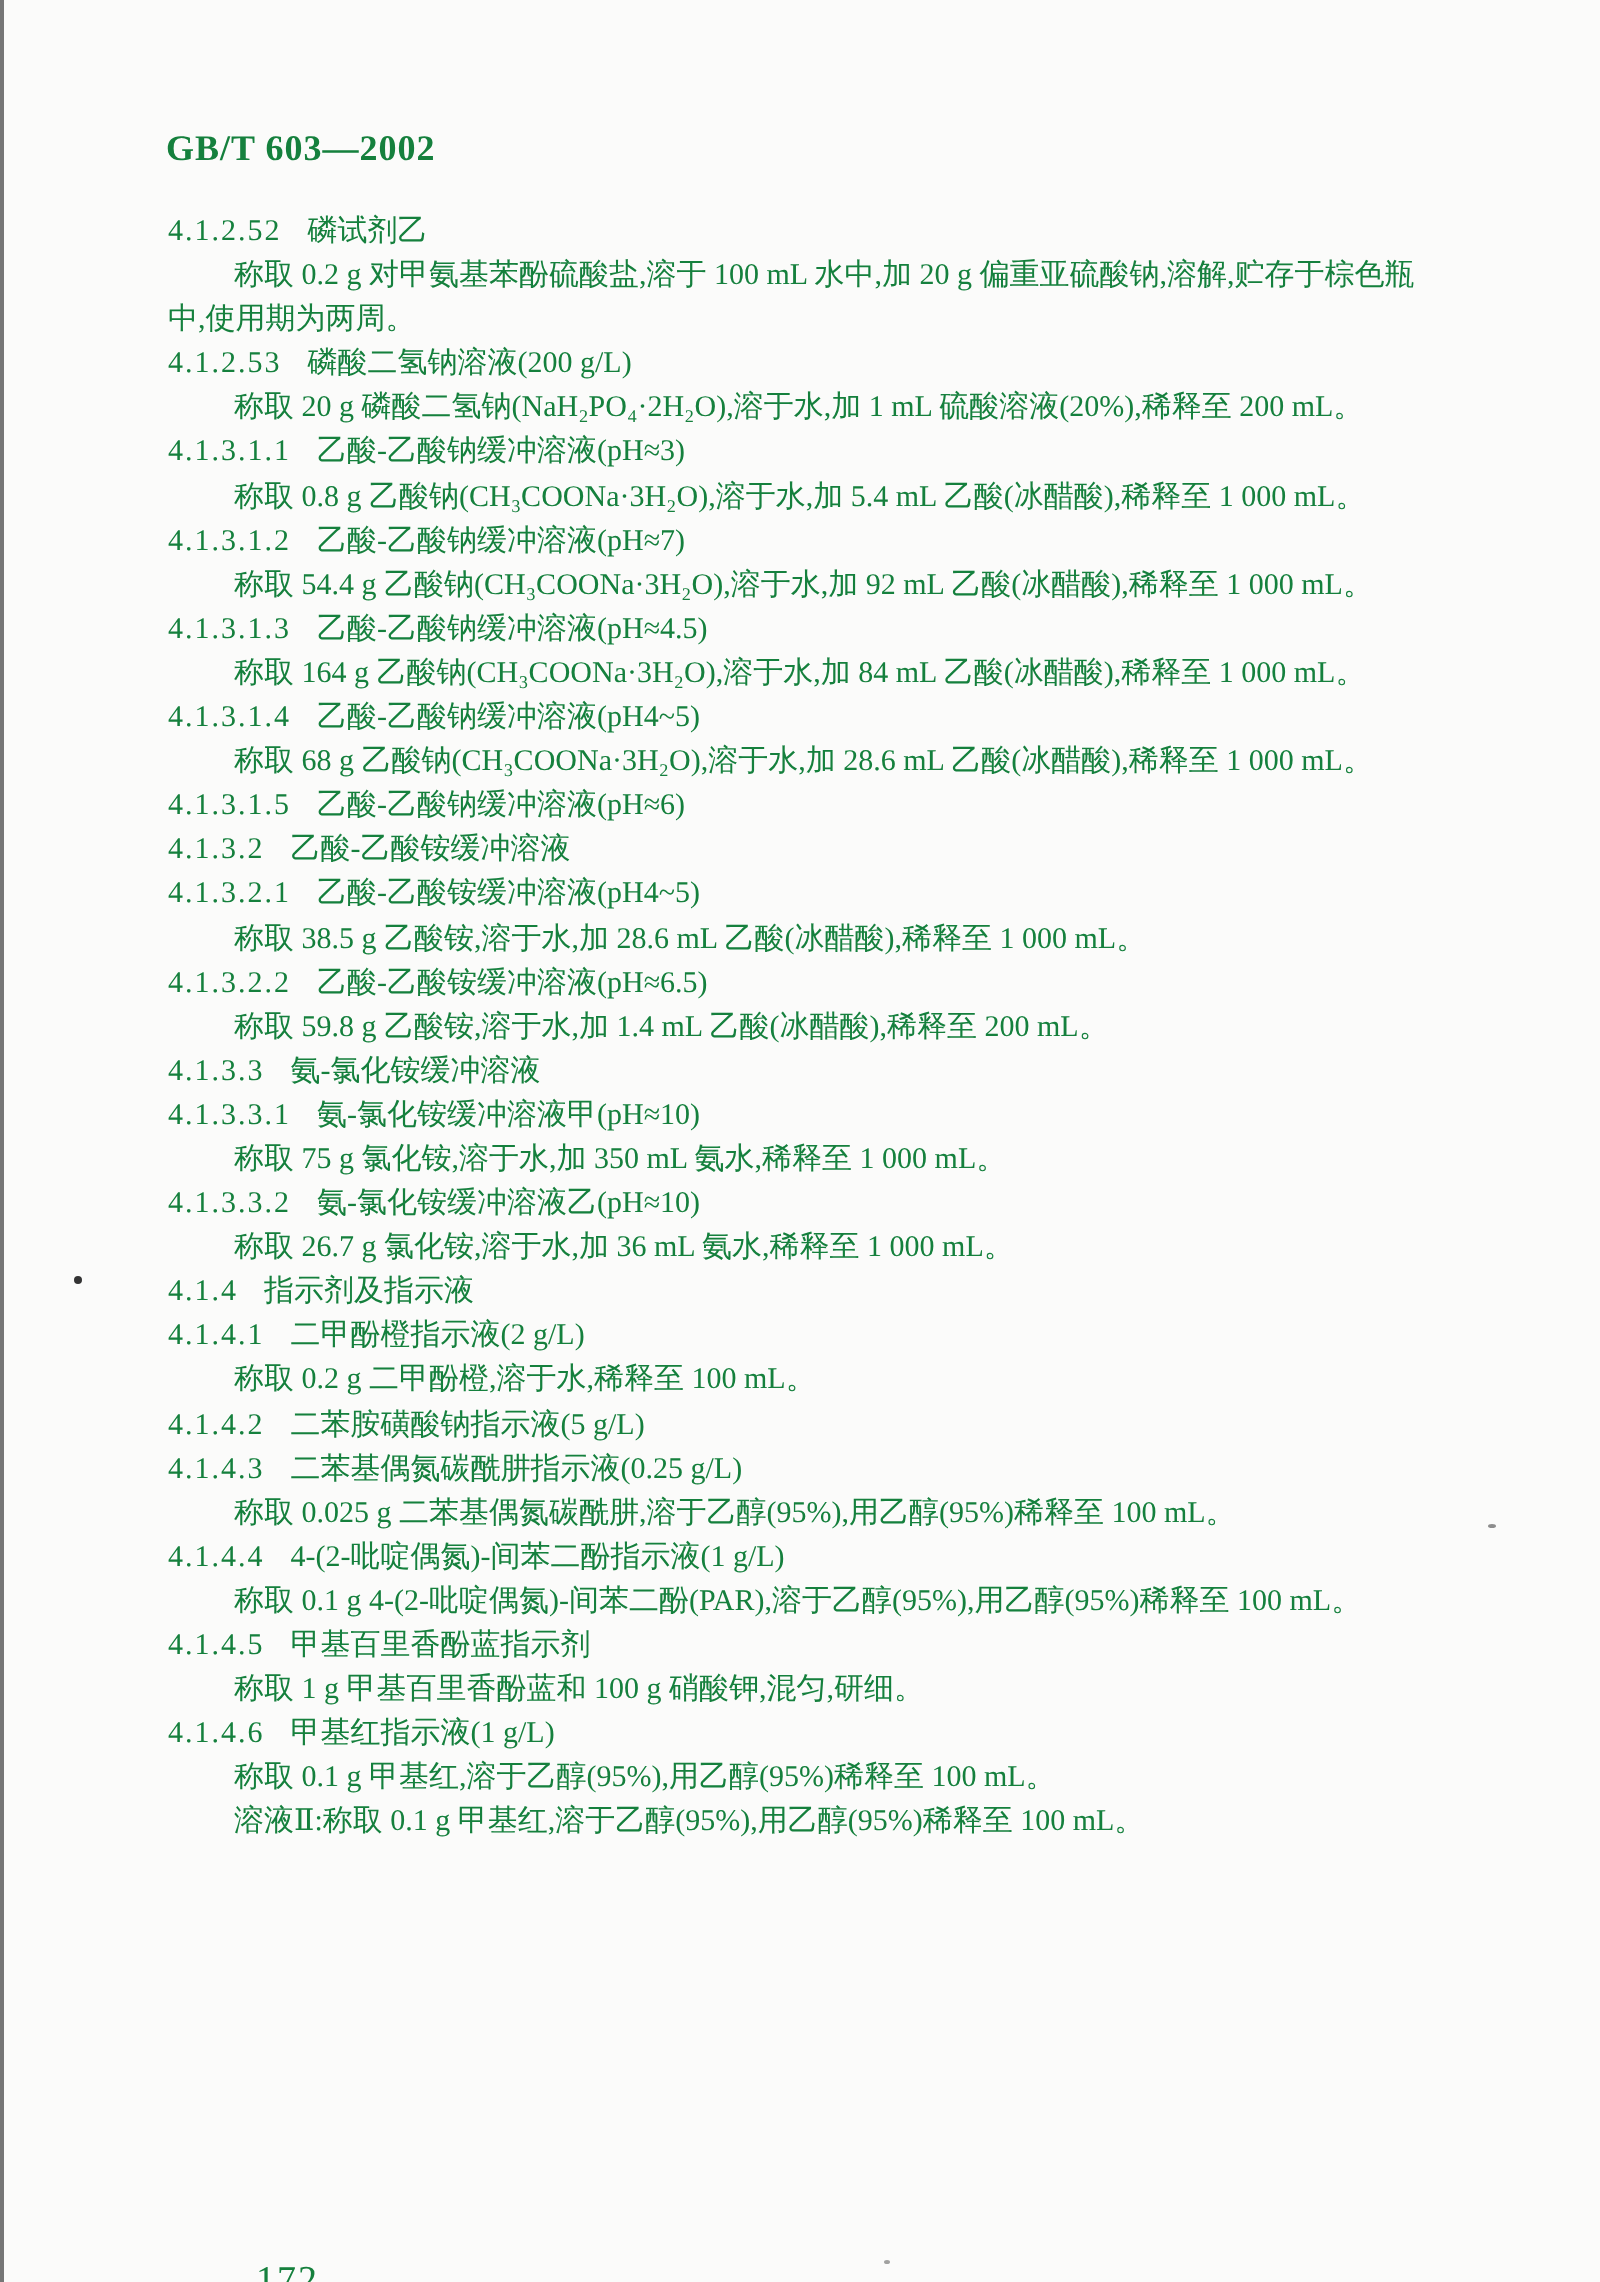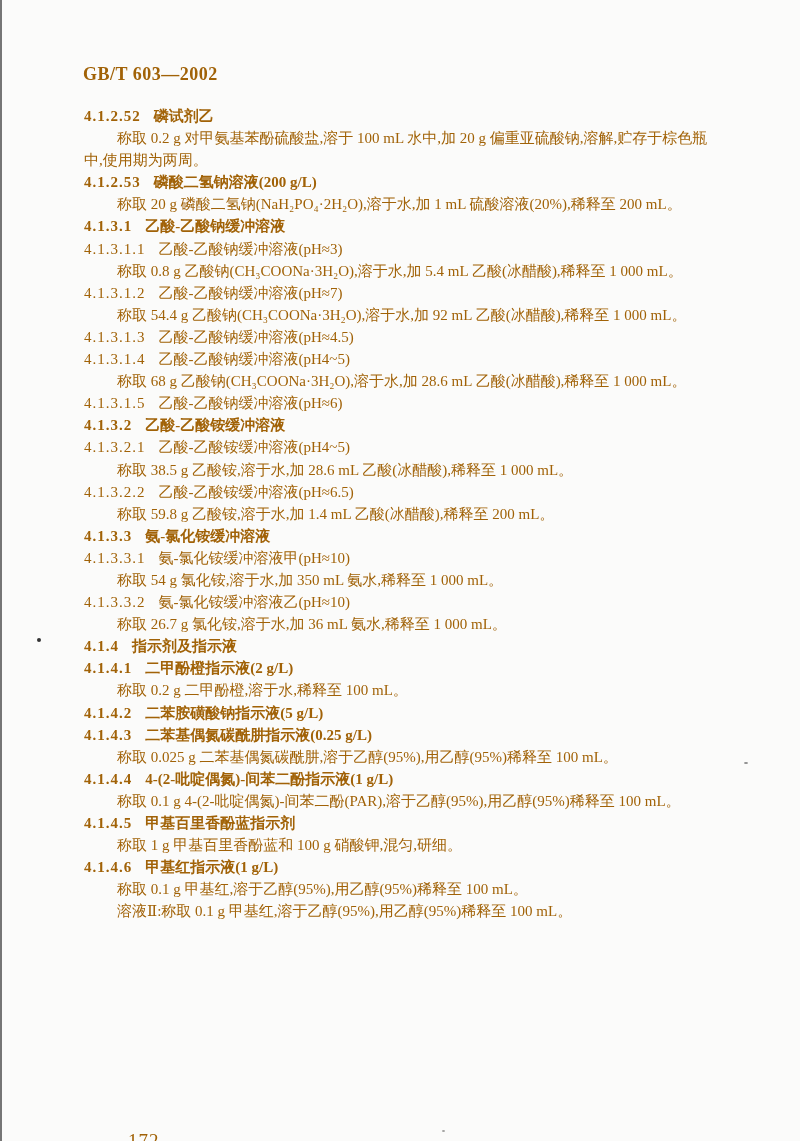--- a/index.html
+++ b/index.html
@@ -3,21 +3,21 @@
 <meta charset="utf-8">
 <style>
   html,body { margin:0; padding:0; background:#e8e8e8; }
   .page {
     position:relative;
     width:800px; height:1141px;
     margin:0 auto;
     background:#fbfbfa;
     overflow:hidden;
     font-family:"Liberation Serif","DejaVu Serif",serif;
-    color:#a16207;
+    color:#15803d;
   }
   
   .scan-edge {
     position:absolute; left:0; top:0;
     width:2px; height:100%;
     background:#4a4a4a; opacity:.75;
   }
   .speck { position:absolute; background:#333; border-radius:50%; }
   .speck-1 { left:37px;  top:638px;  width:4px; height:4px; }
   .speck-2 { left:744px; top:762px;  width:4px; height:2px; opacity:.55; }
@@ -29,21 +29,21 @@
     white-space:nowrap;
   }
   .content {
     position:absolute; left:84px; top:105px; width:680px;
   }
   .line {
     height:22.1px; line-height:22.1px;
     font-size:15px;
     white-space:nowrap;
   }
-  .line.bold { font-weight:bold; }
+  .line.bold { font-weight:normal; }
   .line.indent { padding-left:33px; }
   .line .num { letter-spacing:1px; margin-right:13px; }
   .page-number {
     position:absolute; left:128px; top:1130px;
     font-size:19px; letter-spacing:1px;
   }
 </style>
 </head>
 <body>
 
@@ -54,37 +54,37 @@
   <div class="speck speck-3"></div>
 
   <div class="doc-header">GB/T 603—2002</div>
 
   <div class="content">
       <div class="line bold"><span class="num">4.1.2.52</span><span class="title">磷试剂乙</span></div>
       <div class="line indent"><span>称取 0.2 g 对甲氨基苯酚硫酸盐,溶于 100 mL 水中,加 20 g 偏重亚硫酸钠,溶解,贮存于棕色瓶</span></div>
       <div class="line"><span>中,使用期为两周。</span></div>
       <div class="line bold"><span class="num">4.1.2.53</span><span class="title">磷酸二氢钠溶液(200 g/L)</span></div>
       <div class="line indent"><span>称取 20 g 磷酸二氢钠(NaH₂PO₄·2H₂O),溶于水,加 1 mL 硫酸溶液(20%),稀释至 200 mL。</span></div>
-      <div class="line bold"><span class="num">4.1.3.1</span><span class="title">乙酸-乙酸钠缓冲溶液</span></div>
       <div class="line"><span class="num">4.1.3.1.1</span><span class="title">乙酸-乙酸钠缓冲溶液(pH≈3)</span></div>
       <div class="line indent"><span>称取 0.8 g 乙酸钠(CH₃COONa·3H₂O),溶于水,加 5.4 mL 乙酸(冰醋酸),稀释至 1 000 mL。</span></div>
       <div class="line"><span class="num">4.1.3.1.2</span><span class="title">乙酸-乙酸钠缓冲溶液(pH≈7)</span></div>
       <div class="line indent"><span>称取 54.4 g 乙酸钠(CH₃COONa·3H₂O),溶于水,加 92 mL 乙酸(冰醋酸),稀释至 1 000 mL。</span></div>
       <div class="line"><span class="num">4.1.3.1.3</span><span class="title">乙酸-乙酸钠缓冲溶液(pH≈4.5)</span></div>
+      <div class="line indent"><span>称取 164 g 乙酸钠(CH₃COONa·3H₂O),溶于水,加 84 mL 乙酸(冰醋酸),稀释至 1 000 mL。</span></div>
       <div class="line"><span class="num">4.1.3.1.4</span><span class="title">乙酸-乙酸钠缓冲溶液(pH4~5)</span></div>
       <div class="line indent"><span>称取 68 g 乙酸钠(CH₃COONa·3H₂O),溶于水,加 28.6 mL 乙酸(冰醋酸),稀释至 1 000 mL。</span></div>
       <div class="line"><span class="num">4.1.3.1.5</span><span class="title">乙酸-乙酸钠缓冲溶液(pH≈6)</span></div>
       <div class="line bold"><span class="num">4.1.3.2</span><span class="title">乙酸-乙酸铵缓冲溶液</span></div>
       <div class="line"><span class="num">4.1.3.2.1</span><span class="title">乙酸-乙酸铵缓冲溶液(pH4~5)</span></div>
       <div class="line indent"><span>称取 38.5 g 乙酸铵,溶于水,加 28.6 mL 乙酸(冰醋酸),稀释至 1 000 mL。</span></div>
       <div class="line"><span class="num">4.1.3.2.2</span><span class="title">乙酸-乙酸铵缓冲溶液(pH≈6.5)</span></div>
       <div class="line indent"><span>称取 59.8 g 乙酸铵,溶于水,加 1.4 mL 乙酸(冰醋酸),稀释至 200 mL。</span></div>
       <div class="line bold"><span class="num">4.1.3.3</span><span class="title">氨-氯化铵缓冲溶液</span></div>
       <div class="line"><span class="num">4.1.3.3.1</span><span class="title">氨-氯化铵缓冲溶液甲(pH≈10)</span></div>
-      <div class="line indent"><span>称取 54 g 氯化铵,溶于水,加 350 mL 氨水,稀释至 1 000 mL。</span></div>
+      <div class="line indent"><span>称取 75 g 氯化铵,溶于水,加 350 mL 氨水,稀释至 1 000 mL。</span></div>
       <div class="line"><span class="num">4.1.3.3.2</span><span class="title">氨-氯化铵缓冲溶液乙(pH≈10)</span></div>
       <div class="line indent"><span>称取 26.7 g 氯化铵,溶于水,加 36 mL 氨水,稀释至 1 000 mL。</span></div>
       <div class="line bold"><span class="num">4.1.4</span><span class="title">指示剂及指示液</span></div>
       <div class="line bold"><span class="num">4.1.4.1</span><span class="title">二甲酚橙指示液(2 g/L)</span></div>
       <div class="line indent"><span>称取 0.2 g 二甲酚橙,溶于水,稀释至 100 mL。</span></div>
       <div class="line bold"><span class="num">4.1.4.2</span><span class="title">二苯胺磺酸钠指示液(5 g/L)</span></div>
       <div class="line bold"><span class="num">4.1.4.3</span><span class="title">二苯基偶氮碳酰肼指示液(0.25 g/L)</span></div>
       <div class="line indent"><span>称取 0.025 g 二苯基偶氮碳酰肼,溶于乙醇(95%),用乙醇(95%)稀释至 100 mL。</span></div>
       <div class="line bold"><span class="num">4.1.4.4</span><span class="title">4-(2-吡啶偶氮)-间苯二酚指示液(1 g/L)</span></div>
       <div class="line indent"><span>称取 0.1 g 4-(2-吡啶偶氮)-间苯二酚(PAR),溶于乙醇(95%),用乙醇(95%)稀释至 100 mL。</span></div>

